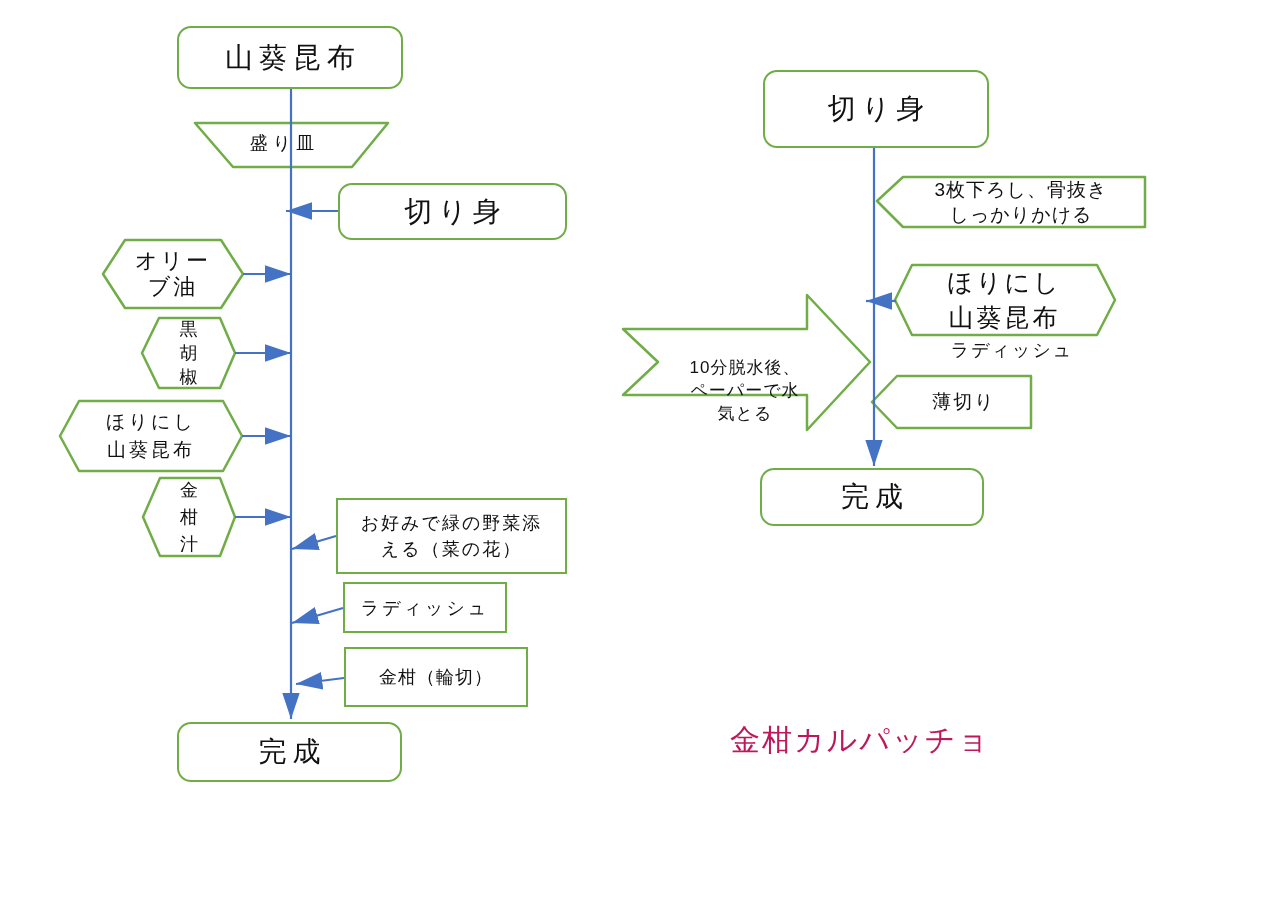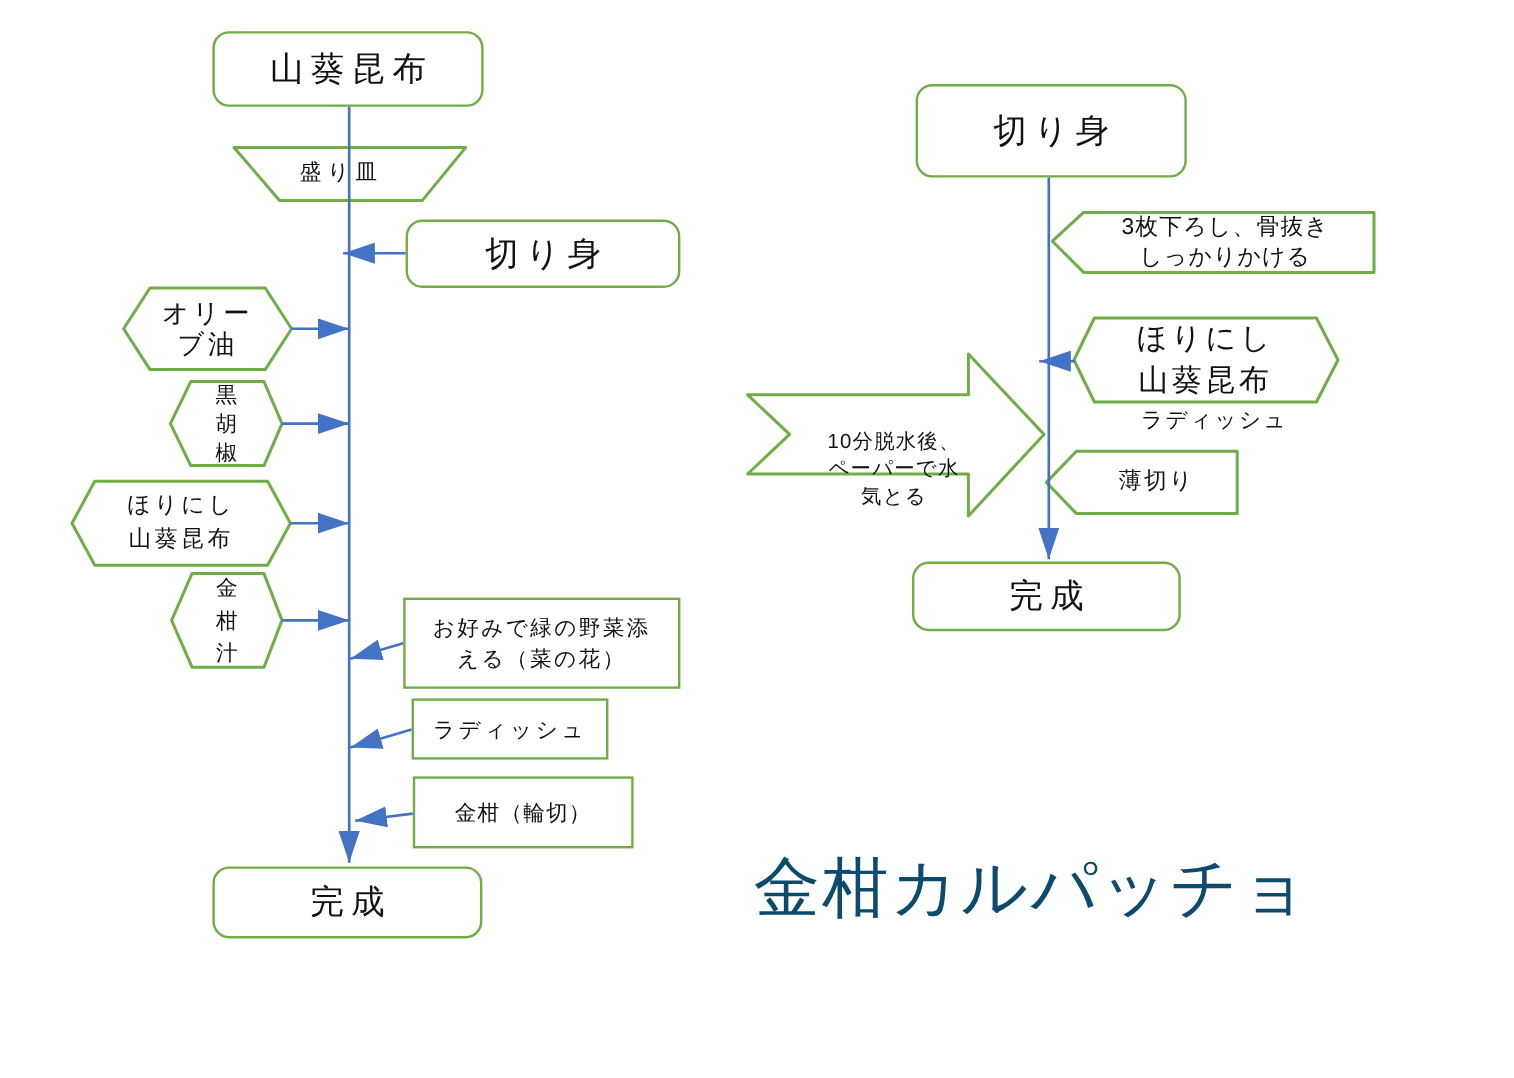--- a/index.html
+++ b/index.html
@@ -18,21 +18,21 @@
   .rounded{border-radius:14px;}
   .label{
     position:absolute;display:flex;align-items:center;justify-content:center;
     text-align:center;white-space:pre-line;z-index:3;line-height:1.3;
   }
   .big-text{font-size:28px;letter-spacing:6px;}
   .node .big-text{text-indent:6px;}
   .poly{fill:#ffffff;stroke:#70AD47;stroke-width:2.5;stroke-linejoin:round;}
   #title{
     position:absolute;left:660px;top:708px;width:400px;height:64px;
-    font-size:55px;letter-spacing:2px;color:#0c4a6e;z-index:3;
+    font-size:30px;letter-spacing:2px;color:#be185d;z-index:3;
     display:flex;align-items:center;justify-content:center;white-space:nowrap;
   }
 </style>
 </head>
 <body>
 
 <div id="canvas">
 
   <svg id="shapes-layer" class="layer" viewBox="0 0 1262 898">
 

